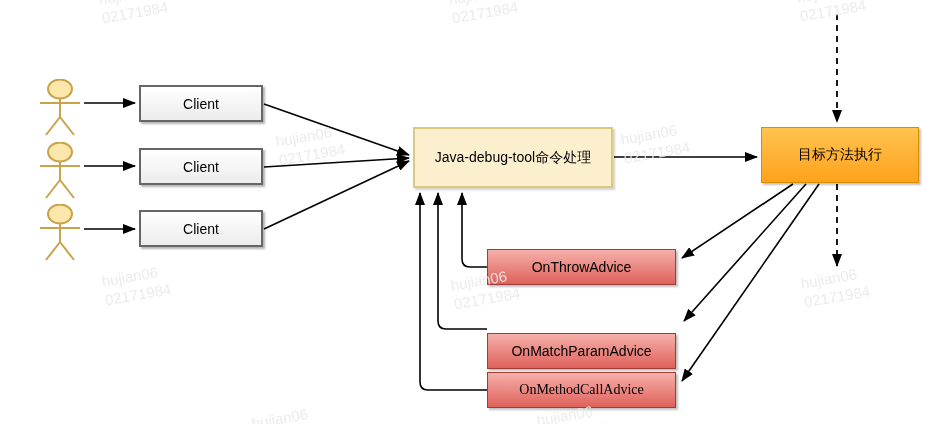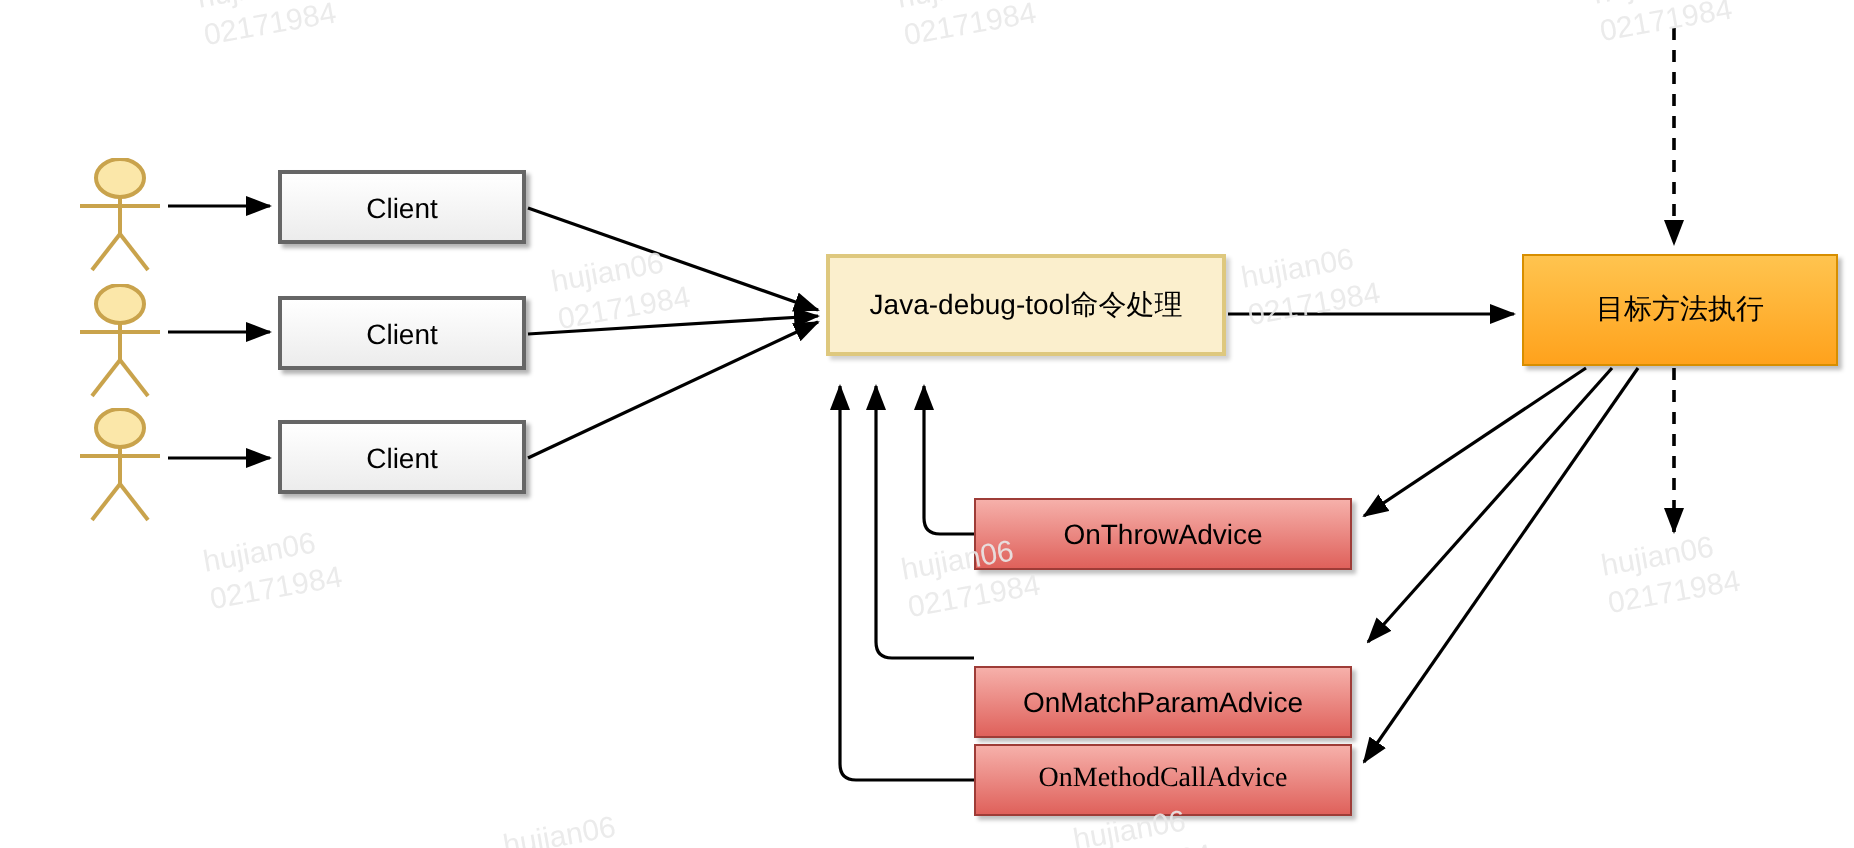--- a/index.html
+++ b/index.html
@@ -13,21 +13,21 @@
     font-size:14px;color:#000;text-align:center;box-sizing:border-box;
   }
   .client{
     left:139px;width:124px;height:37px;
     background:linear-gradient(#ffffff,#ececec);
     border:2px solid #666666;
     box-shadow:2px 2px 2px rgba(0,0,0,0.3);
   }
   .client.c1{top:85px;} .client.c2{top:148px;} .client.c3{top:210px;}
   .processor{
-    left:413px;top:127px;width:200px;height:51px;
+    left:413px;top:127px;width:200px;height:61px;
     background:#fbefcd;
     border:2px solid #dec87e;
     box-shadow:2px 2px 2px rgba(0,0,0,0.18);
   }
   .target{
     left:761px;top:127px;width:158px;height:56px;
     background:linear-gradient(#ffc44f,#ffa21c);
     border:1px solid #d78e00;
     box-shadow:2px 2px 2px rgba(0,0,0,0.25);
   }

